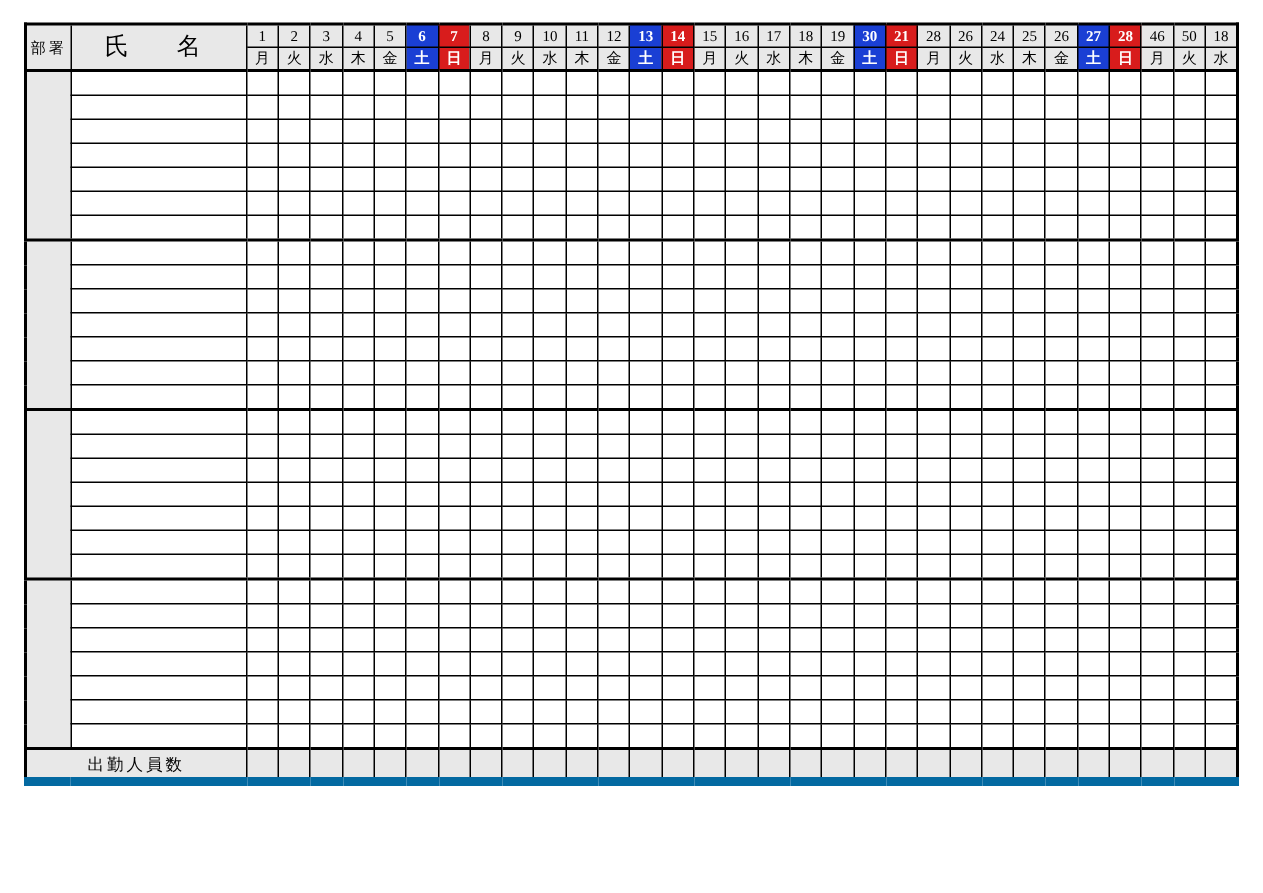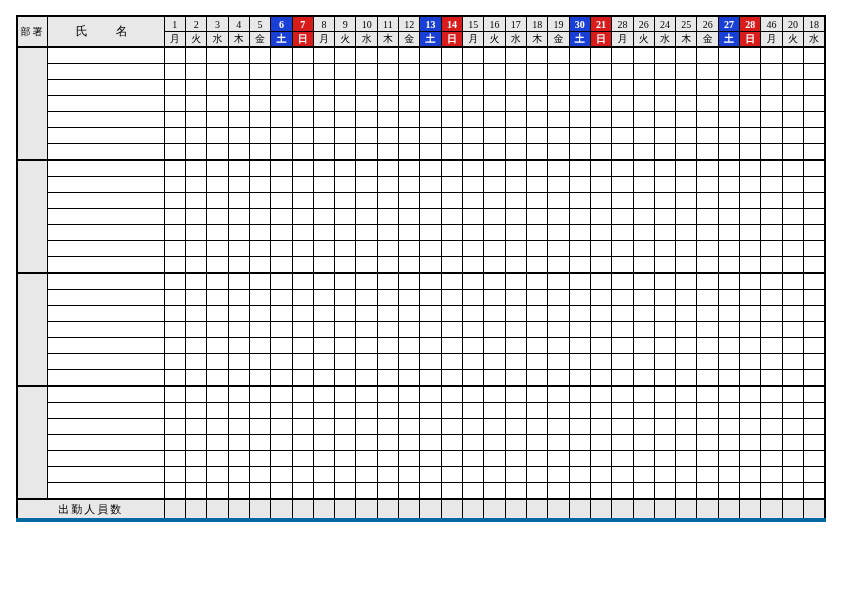--- a/index.html
+++ b/index.html
@@ -56,25 +56,25 @@
     color: #fff;
     font-weight: bold;
   }
   .dept-head {
     background: #e8e8e8;
     font-size: 10px;
     letter-spacing: 2px;
   }
   .name-head {
     background: #e8e8e8;
-    font-size: 12px;
+    font-size: 16px;
     letter-spacing: 8px;
   }
   .thick-top { border-top: 2px solid #000; }
-  .thick-bottom { border-bottom: 4px solid #0369a1; }
+  .thick-bottom { border-bottom: 6px solid #0369a1; }
   .thick-left { border-left: 2px solid #000; }
   .thick-right { border-right: 2px solid #000; }
   .footer-label {
     background: #e8e8e8;
     font-size: 11px;
     letter-spacing: 2px;
     height: 18px;
   }
   .body-row td { height: 15px; }
 </style>
@@ -145,21 +145,21 @@
           <td class="daynum sat thick-top">30</td>
           <td class="daynum sun thick-top">21</td>
           <td class="daynum thick-top">28</td>
           <td class="daynum thick-top">26</td>
           <td class="daynum thick-top">24</td>
           <td class="daynum thick-top">25</td>
           <td class="daynum thick-top">26</td>
           <td class="daynum sat thick-top">27</td>
           <td class="daynum sun thick-top">28</td>
           <td class="daynum thick-top">46</td>
-          <td class="daynum thick-top">20</td>
+          <td class="daynum thick-top">50</td>
           <td class="daynum thick-top thick-right">18</td>
         </tr>
         <tr>
           <td class="weekday">月</td>
           <td class="weekday">火</td>
           <td class="weekday">水</td>
           <td class="weekday">木</td>
           <td class="weekday">金</td>
           <td class="weekday sat">土</td>
           <td class="weekday sun">日</td>

